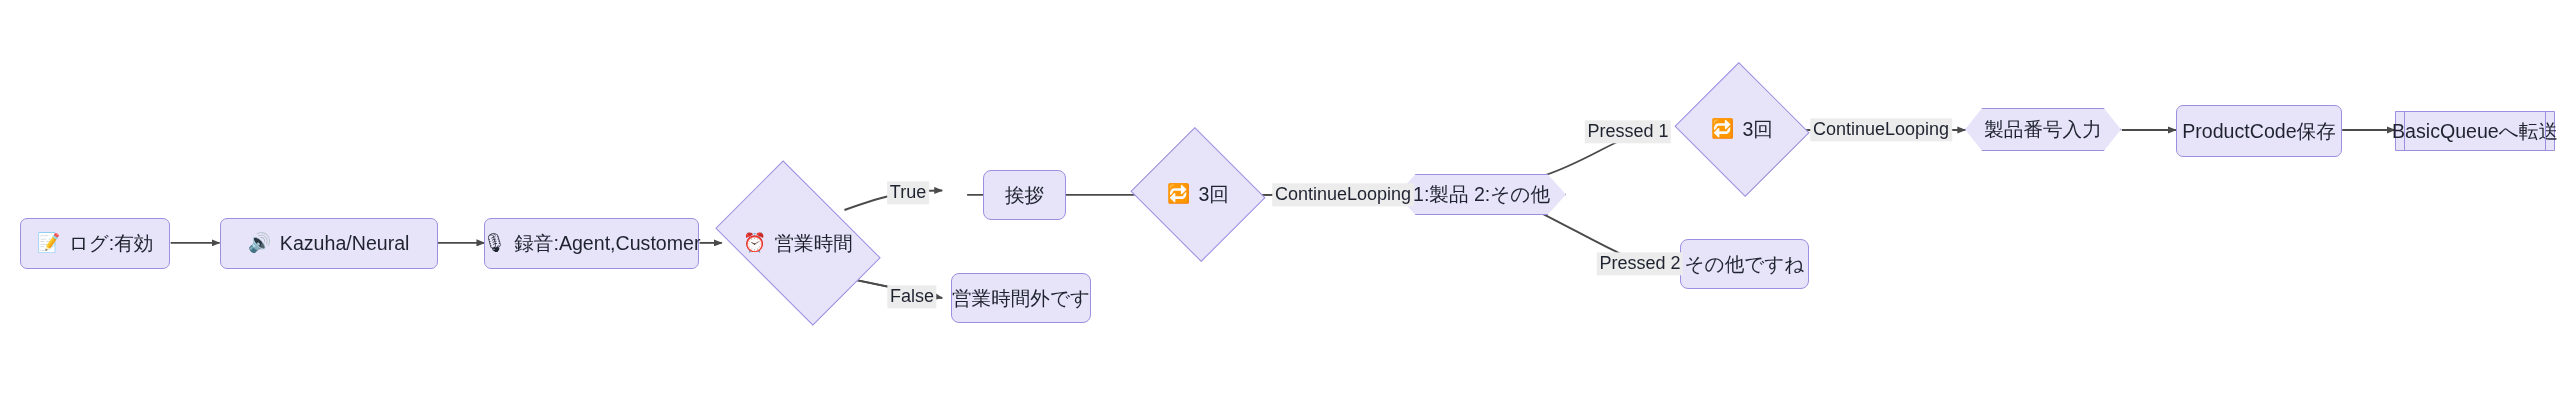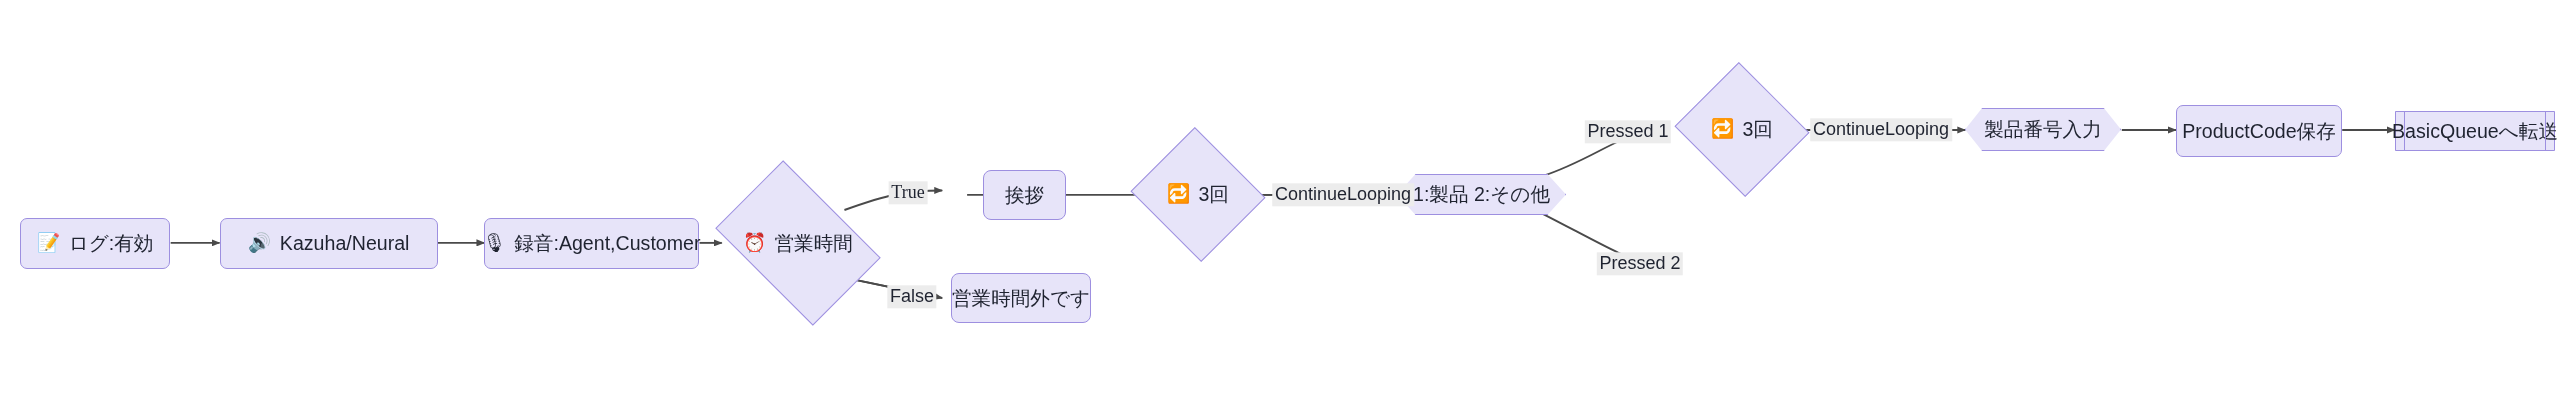--- a/index.html
+++ b/index.html
@@ -147,41 +147,46 @@
   </div>
 
   <div class="node diamond" style="left:1692px;top:84px;width:100px;height:91px;">
     <span class="dshape"></span>
     <span class="nlabel">
       <span class="nicon">🔁</span>
       <span>3回</span>
     </span>
   </div>
 
+  <div class="node round" style="left:1680px;top:239px;width:129px;height:50px;">
+    <span class="nlabel">
+      <span>その他ですね</span>
+    </span>
+  </div>
 
   <div class="node hex" style="left:1965px;top:108px;width:156px;height:43px;">
     <span class="hshape"></span>
     <span class="nlabel">
       <span>製品番号入力</span>
     </span>
   </div>
 
   <div class="node rect" style="left:2176px;top:105px;width:166px;height:52px;">
     <span class="nlabel">
       <span>ProductCode保存</span>
     </span>
   </div>
 
   <div class="node subroutine" style="left:2395px;top:111px;width:160px;height:40px;text-align:right;">
     <span class="nlabel">
       <span>BasicQueueへ転送</span>
     </span>
   </div>
 
-  <div class="edge-label" style="left:908px;top:193px;font-family:Liberation Serif, serif;">True</div>
+  <div class="edge-label" style="left:908px;top:193px;">True</div>
 
   <div class="edge-label" style="left:912px;top:297px;">False</div>
 
   <div class="edge-label" style="left:1343px;top:195px;">ContinueLooping</div>
 
   <div class="edge-label" style="left:1620px;top:132px;margin-left:8px;">Pressed 1</div>
 
   <div class="edge-label" style="left:1620px;top:264px;margin-left:20px;">Pressed 2</div>
 
   <div class="edge-label" style="left:1881px;top:130px;">ContinueLooping</div>

